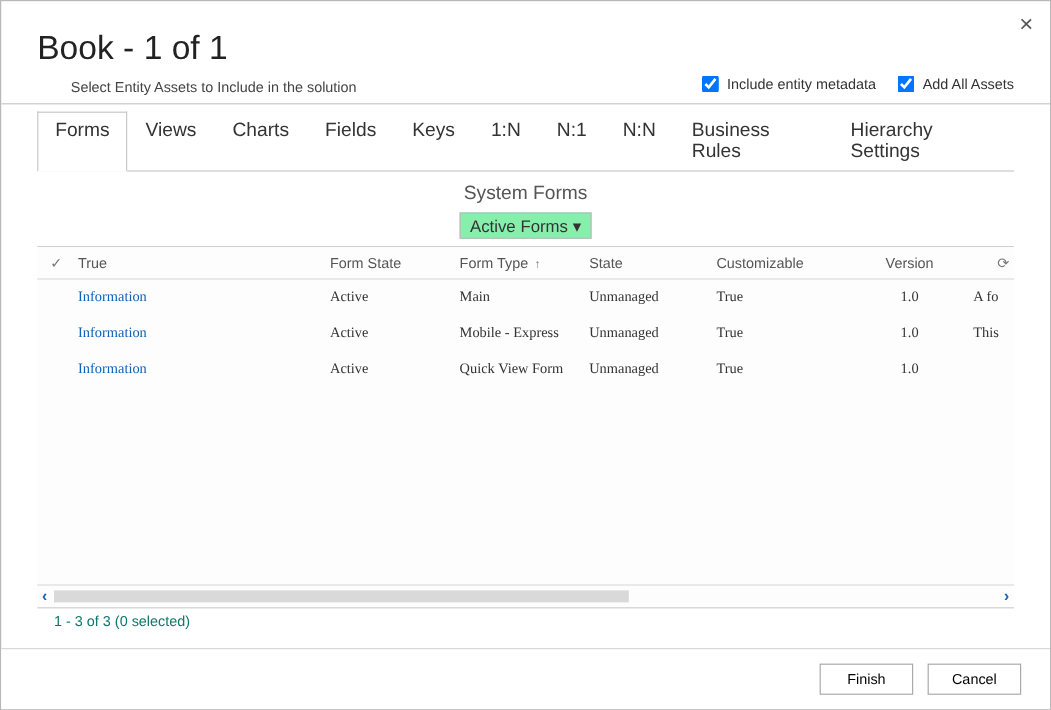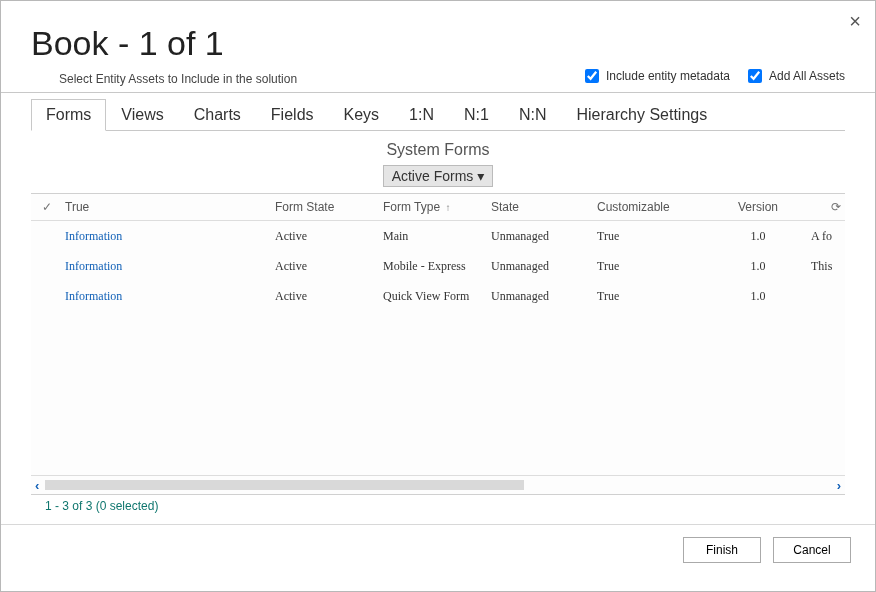--- a/index.html
+++ b/index.html
@@ -1,47 +1,47 @@
 <!DOCTYPE html>
 <html><head>
 <meta charset="utf-8">
 <style>
   html,body{margin:0;padding:0;font-family:"Segoe UI",Arial,sans-serif;font-size:13px;color:#333;background:#f0f0f0;}
   .window{width:876px;height:592px;background:#fff;border:1px solid #b8b8b8;box-sizing:border-box;position:relative;overflow:hidden;}
   .close-btn{position:absolute;top:10px;right:14px;font-size:20px;color:#555;cursor:pointer;line-height:1;}
   .header{padding:24px 30px 6px 30px;border-bottom:1px solid #c8c8c8;}
-  .title{font-size:34px;font-weight:300;color:#222;margin:0;line-height:1.1;}
+  .title{font-size:28px;font-weight:300;color:#222;margin:0;line-height:1.1;}
   .subtitle-row{display:flex;justify-content:space-between;align-items:flex-end;margin-top:4px;margin-left:28px;}
   .subtitle{font-size:12px;color:#444;}
   .header-checks{display:flex;gap:14px;align-items:flex-start;margin-left:auto;}
   .chk{display:flex;align-items:center;gap:4px;font-size:12px;color:#333;}
   .chk input{width:14px;height:14px;}
   .tabs{display:flex;border-bottom:1px solid #c8c8c8;margin:6px 30px 0 30px;}
   .tab{padding:6px 14px;font-size:16px;color:#333;border:1px solid transparent;border-bottom:none;cursor:pointer;}
   .tab.active{border:1px solid #c8c8c8;border-bottom:1px solid #fff;background:#fff;margin-bottom:-1px;}
   .sys-row{display:flex;align-items:center;gap:6px;margin:10px 30px 6px 30px;flex-direction:column;}
   .sys-label{font-size:16px;color:#555;}
-  .view-dd{border:1px solid #bbb;padding:2px 8px;font-size:14px;background:#e5e5e5;display:flex;align-items:center;gap:4px;cursor:pointer;}
+  .view-dd{border:1px solid #bbb;padding:2px 8px;font-size:14px;background:#86efac;display:flex;align-items:center;gap:4px;cursor:pointer;}
   .grid-wrap{margin:0 30px;border-top:1px solid #d0d0d0;border-bottom:1px solid #d0d0d0;height:300px;display:flex;flex-direction:column;background:#fdfdfd;}
   .grid-head{display:flex;background:#fdfdfd;font-size:12px;color:#555;height:26px;align-items:center;position:relative;border-bottom:1px solid #ddd;}
   .grid-body{flex:1;overflow-y:auto;}
   .grid-row{display:flex;align-items:center;height:30px;font-size:12px;color:#333;border-bottom:0px solid #eee;font-family:Liberation Serif, serif;}
   .col-check{width:32px;display:flex;justify-content:center;}
   .col-name{width:210px;padding-left:2px;}
   .col-state{width:108px;}
   .col-type{width:108px;}
   .col-mstate{width:106px;}
   .col-cust{width:108px;}
   .col-ver{width:106px;text-align:center;}
   .col-more{flex:1;}
   .link{color:#1160b7;cursor:pointer;}
   .hscroll{display:flex;align-items:center;justify-content:space-between;border-top:1px solid #ddd;height:18px;padding:0 4px;}
   .arrow{font-size:13px;color:#1160b7;cursor:pointer;font-weight:bold;}
   .status{margin:4px 30px 0 44px;font-size:12px;color:#0f766e;}
-  .footer{position:absolute;bottom:16px;left:0;right:0;height:50px;border-top:1px solid #d8d8d8;display:flex;justify-content:flex-end;align-items:center;gap:12px;padding-right:24px;background:#fff;}
+  .footer{position:absolute;bottom:0;left:0;right:0;height:50px;border-top:1px solid #d8d8d8;display:flex;justify-content:flex-end;align-items:center;gap:12px;padding-right:24px;background:#fff;}
   .btn{min-width:78px;height:26px;border:1px solid #aaa;background:#fff;font-size:12px;cursor:pointer;}
   .sort-icon{font-size:10px;color:#777;margin-left:2px;}
   .refresh-icon{position:absolute;right:4px;font-size:12px;color:#777;cursor:pointer;}
   .check-head{font-size:12px;color:#777;}
   .hscroll-track{flex:1;height:10px;margin:0 6px;position:relative;}
   .hscroll-thumb{position:absolute;left:0;top:0;height:100%;width:61%;background:#d9d9d9;}
 </style>
 </head>
 <body>
 
@@ -68,20 +68,21 @@
 
   <div class="tabs" id="tabs">
       <div class="tab active">Forms</div>
       <div class="tab">Views</div>
       <div class="tab">Charts</div>
       <div class="tab">Fields</div>
       <div class="tab">Keys</div>
       <div class="tab">1:N</div>
       <div class="tab">N:1</div>
       <div class="tab">N:N</div>
+      <div class="tab">Business Rules</div>
       <div class="tab">Hierarchy Settings</div>
     </div>
 
   <div class="sys-row">
     <span class="sys-label">System Forms</span>
     <div class="view-dd">
       <span>Active Forms</span>
       <span>▾</span>
     </div>
   </div>

